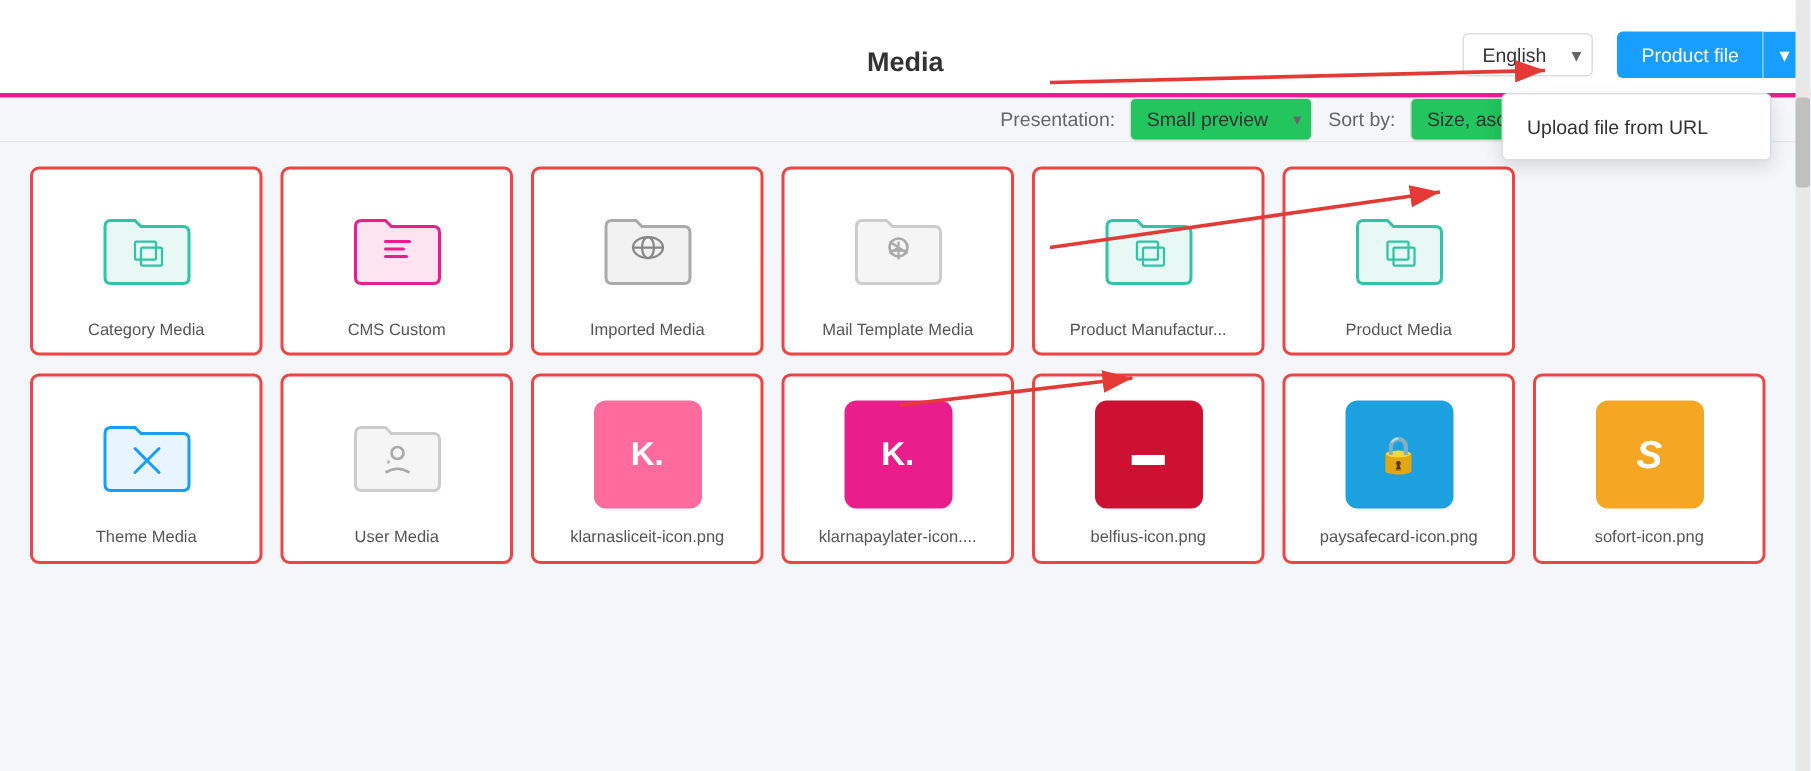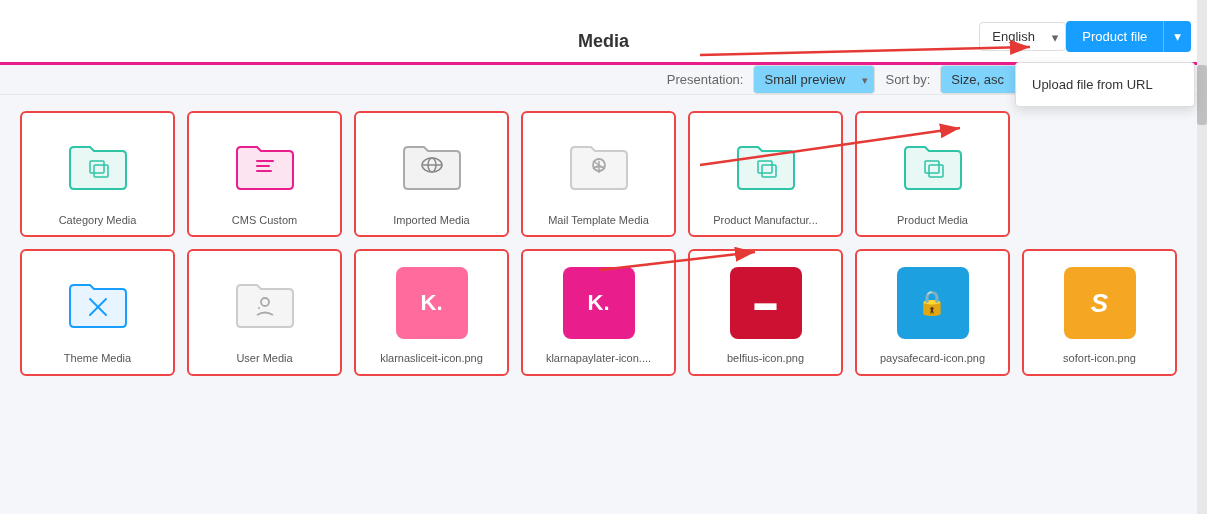--- a/index.html
+++ b/index.html
@@ -15,24 +15,24 @@
       position: relative;
       height: 65px;
     }
     .top-bar-title {
       font-size: 18px;
       font-weight: 600;
       color: #333;
     }
     .top-bar-right {
       position: absolute;
-      right: 16px;
+      right: 4px;
       display: flex;
       align-items: center;
-      gap: 0;
+      gap: 16px;
     }
     .lang-select {
       border: 1px solid #ddd;
       border-radius: 4px;
       padding: 6px 30px 6px 12px;
       background: #fff;
       cursor: pointer;
       appearance: none;
       font-size: 13px;
       color: #333;
@@ -113,21 +113,21 @@
     .select-wrapper {
       position: relative;
       display: inline-block;
     }
     .select-wrapper select {
       appearance: none;
       border: 1px solid #ddd;
       border-radius: 4px;
       padding: 6px 28px 6px 10px;
       font-size: 13px;
-      background: #7dd3fc;
+      background: #22c55e;
       cursor: pointer;
       color: #333;
     }
     .select-wrapper::after {
       content: '▾';
       position: absolute;
       right: 8px;
       top: 50%;
       transform: translateY(-50%);
       pointer-events: none;
@@ -214,21 +214,21 @@
       </div>
       <div class="upload-btn-group">
         <button class="upload-btn">Product file</button>
         <button class="upload-btn-arrow">
           <span>▾</span>
         </button>
       </div>
     </div>
   </div>
 
-  <div class="dropdown-menu" style="top:62px; right:12px;">
+  <div class="dropdown-menu" style="top:62px; right:26px;">
     <div class="dropdown-menu-item">Upload file from URL</div>
   </div>
 
   <div class="toolbar" style="margin-right:10px;">
     <span class="toolbar-label">Presentation:</span>
     <div class="select-wrapper">
       <select>
         <option>Small preview</option>
         <option>Large preview</option>
         <option>List</option>

